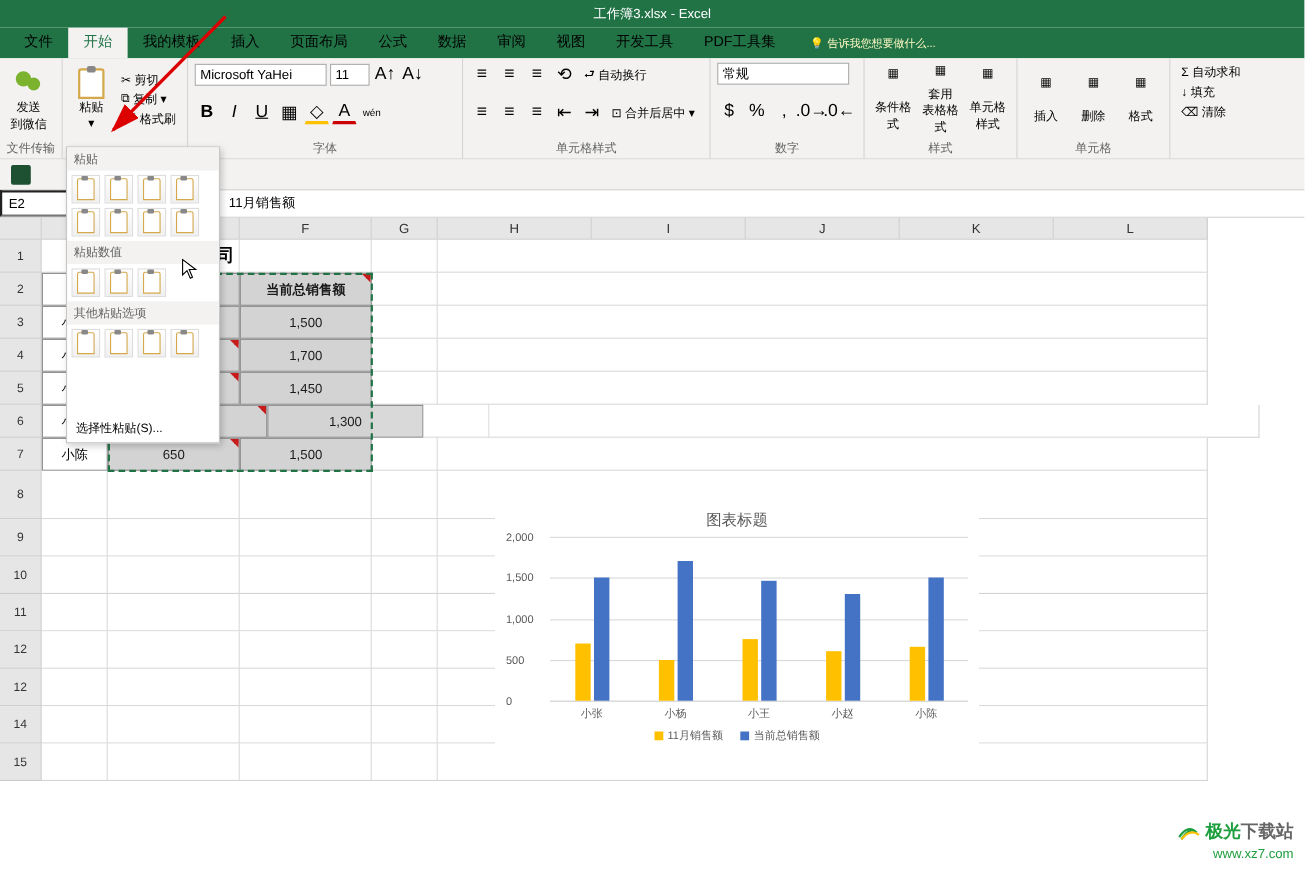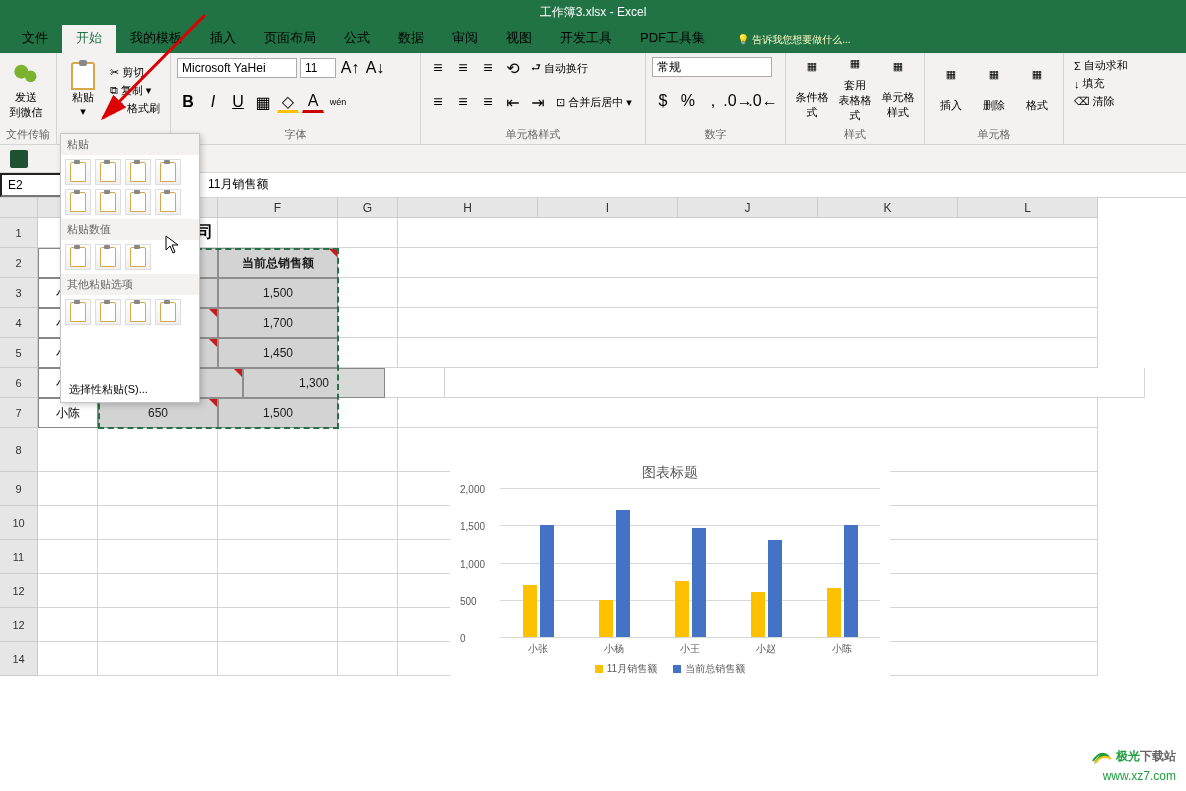--- a/index.html
+++ b/index.html
@@ -87,21 +87,21 @@
 .bar { width: 14px; }
 .bar.s1 { background: #ffc000; }
 .bar.s2 { background: #4472c4; }
 .chart-xlabels { display: flex; justify-content: space-around; margin-left: 50px; margin-right: 10px; font-size: 10px; color: #595959; padding-top: 4px; }
 .chart-legend { display: flex; justify-content: center; gap: 16px; font-size: 10px; color: #595959; padding-top: 6px; }
 .legend-item { display: flex; align-items: center; gap: 4px; }
 .legend-swatch { width: 8px; height: 8px; }
 
 
 .watermark { position: absolute; right: 10px; bottom: 8px; text-align: right; }
-.watermark .brand { font-size: 12px; font-weight: bold; color: #666; }
+.watermark .brand { font-size: 16px; font-weight: bold; color: #666; }
 .watermark .brand .accent { color: #1e9e3e; }
 .watermark .url { font-size: 12px; color: #1e9e3e; }
 .watermark-swirl { display:inline-block; width:24px; height:24px; vertical-align:middle; }
 
 .ic-clipboard { display:inline-block; width:24px; height:28px; background:#fff; border:2px solid #d4a84b; border-radius:3px 3px 0 0; position:relative; }
 .ic-clipboard::before { content:""; position:absolute; top:-4px; left:6px; width:8px; height:6px; background:#888; border-radius:2px; }
 </style>
 </head>
 <body>
 
@@ -467,20 +467,28 @@
     <div class="cell" style="width:700px"></div>
       </div>
       <div class="row" style="height: 34px;">
         <div class="row-h">14</div>
     <div class="cell" style="width:60px"></div>
     <div class="cell" style="width:120px"></div>
     <div class="cell" style="width:120px"></div>
     <div class="cell" style="width:60px"></div>
     <div class="cell" style="width:700px"></div>
       </div>
+      <div class="row" style="height: 34px;">
+        <div class="row-h">15</div>
+    <div class="cell" style="width:60px"></div>
+    <div class="cell" style="width:120px"></div>
+    <div class="cell" style="width:120px"></div>
+    <div class="cell" style="width:60px"></div>
+    <div class="cell" style="width:700px"></div>
+      </div>
     </div>
 
   <div class="selected-range" style="left:98px; top:50px; width:241px; height:181px;"></div>
 
   <div class="chart-box">
     <div class="chart-title">图表标题</div>
     <div class="chart-plot" id="chart-plot">
         <div class="chart-grid" style="top: 100%;">
           <div class="chart-ylabel">0</div>
         </div>

